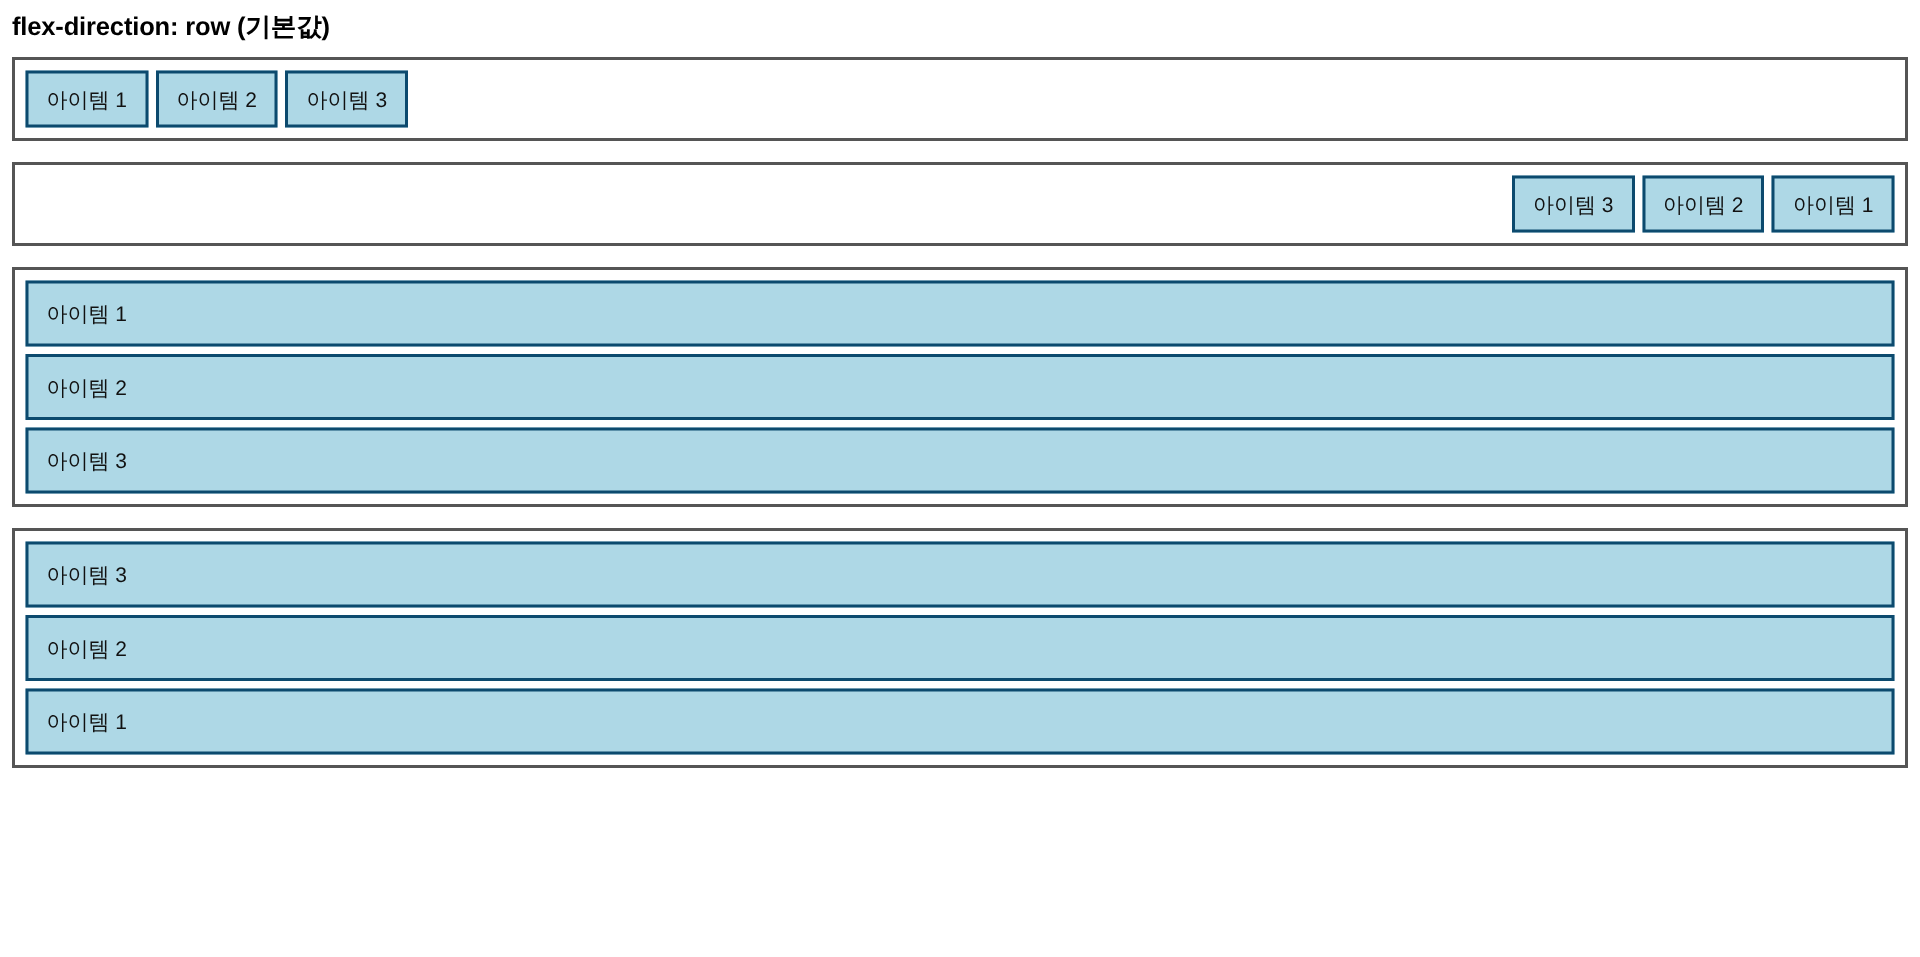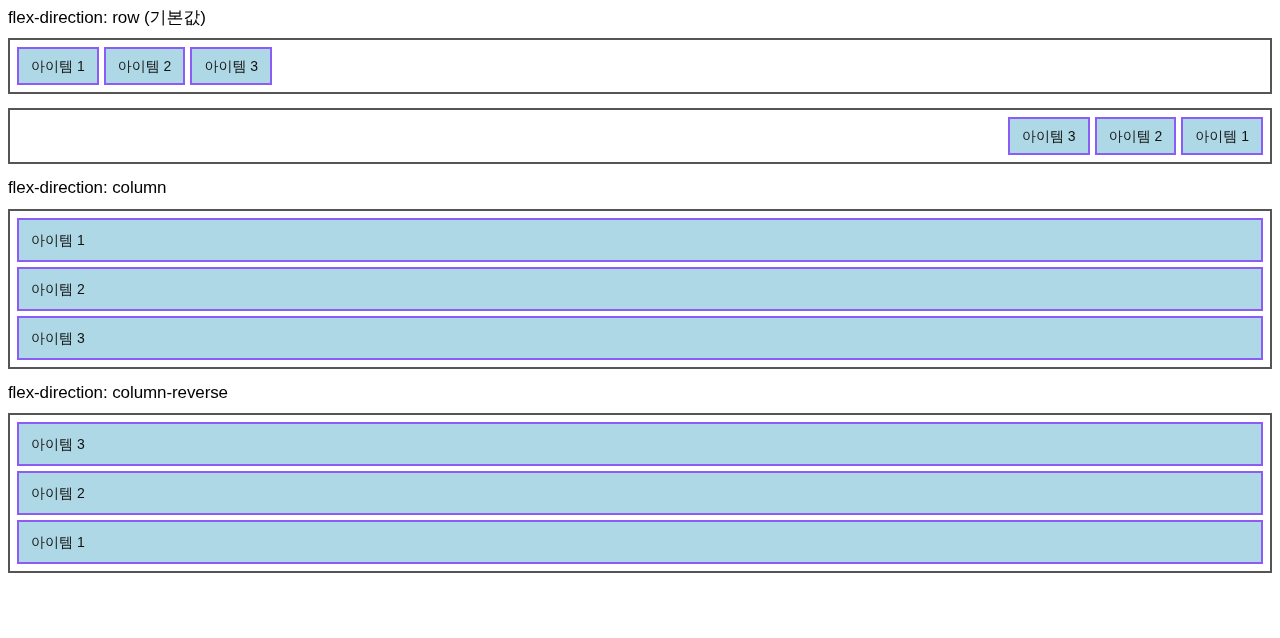--- a/index.html
+++ b/index.html
@@ -13,21 +13,21 @@
     font-family: "Liberation Sans", "DejaVu Sans", sans-serif;
     color: #000000;
     overflow: hidden;
   }
   .page {
     padding: 8px;
     box-sizing: border-box;
   }
   .section-title {
     font-size: 17px;
-    font-weight: normal;
+    font-weight: bold;
     line-height: 1.2;
     margin: 0 0 10px 0;
     letter-spacing: -0.1px;
     color: #000000;
   }
   .section + .section {
     margin-top: 14px;
   }
   .flex-container {
     border: 2px solid #555555;
@@ -45,21 +45,21 @@
     flex-direction: row-reverse;
   }
   .dir-column {
     flex-direction: column;
   }
   .dir-column-reverse {
     flex-direction: column-reverse;
   }
   .flex-item {
     background: #aed8e6;
-    border: 2px solid #8b5cf6;
+    border: 2px solid #0c4a6e;
     box-sizing: border-box;
     font-size: 14px;
     line-height: 1;
     color: #111111;
     padding: 10px 12px;
     white-space: nowrap;
   }
   .dir-column > .flex-item,
   .dir-column-reverse > .flex-item {
     padding: 13px 12px;
@@ -81,30 +81,28 @@
 
   <div class="section">
     <div class="flex-container dir-row-reverse">
       <div class="flex-item">아이템 1</div>
       <div class="flex-item">아이템 2</div>
       <div class="flex-item">아이템 3</div>
     </div>
   </div>
 
   <div class="section">
-    <h2 class="section-title">flex-direction: column</h2>
     <div class="flex-container dir-column">
       <div class="flex-item">아이템 1</div>
       <div class="flex-item">아이템 2</div>
       <div class="flex-item">아이템 3</div>
     </div>
   </div>
 
   <div class="section">
-    <h2 class="section-title">flex-direction: column-reverse</h2>
     <div class="flex-container dir-column-reverse">
       <div class="flex-item">아이템 1</div>
       <div class="flex-item">아이템 2</div>
       <div class="flex-item">아이템 3</div>
     </div>
   </div>
 
 </div>
 
 </body></html>

